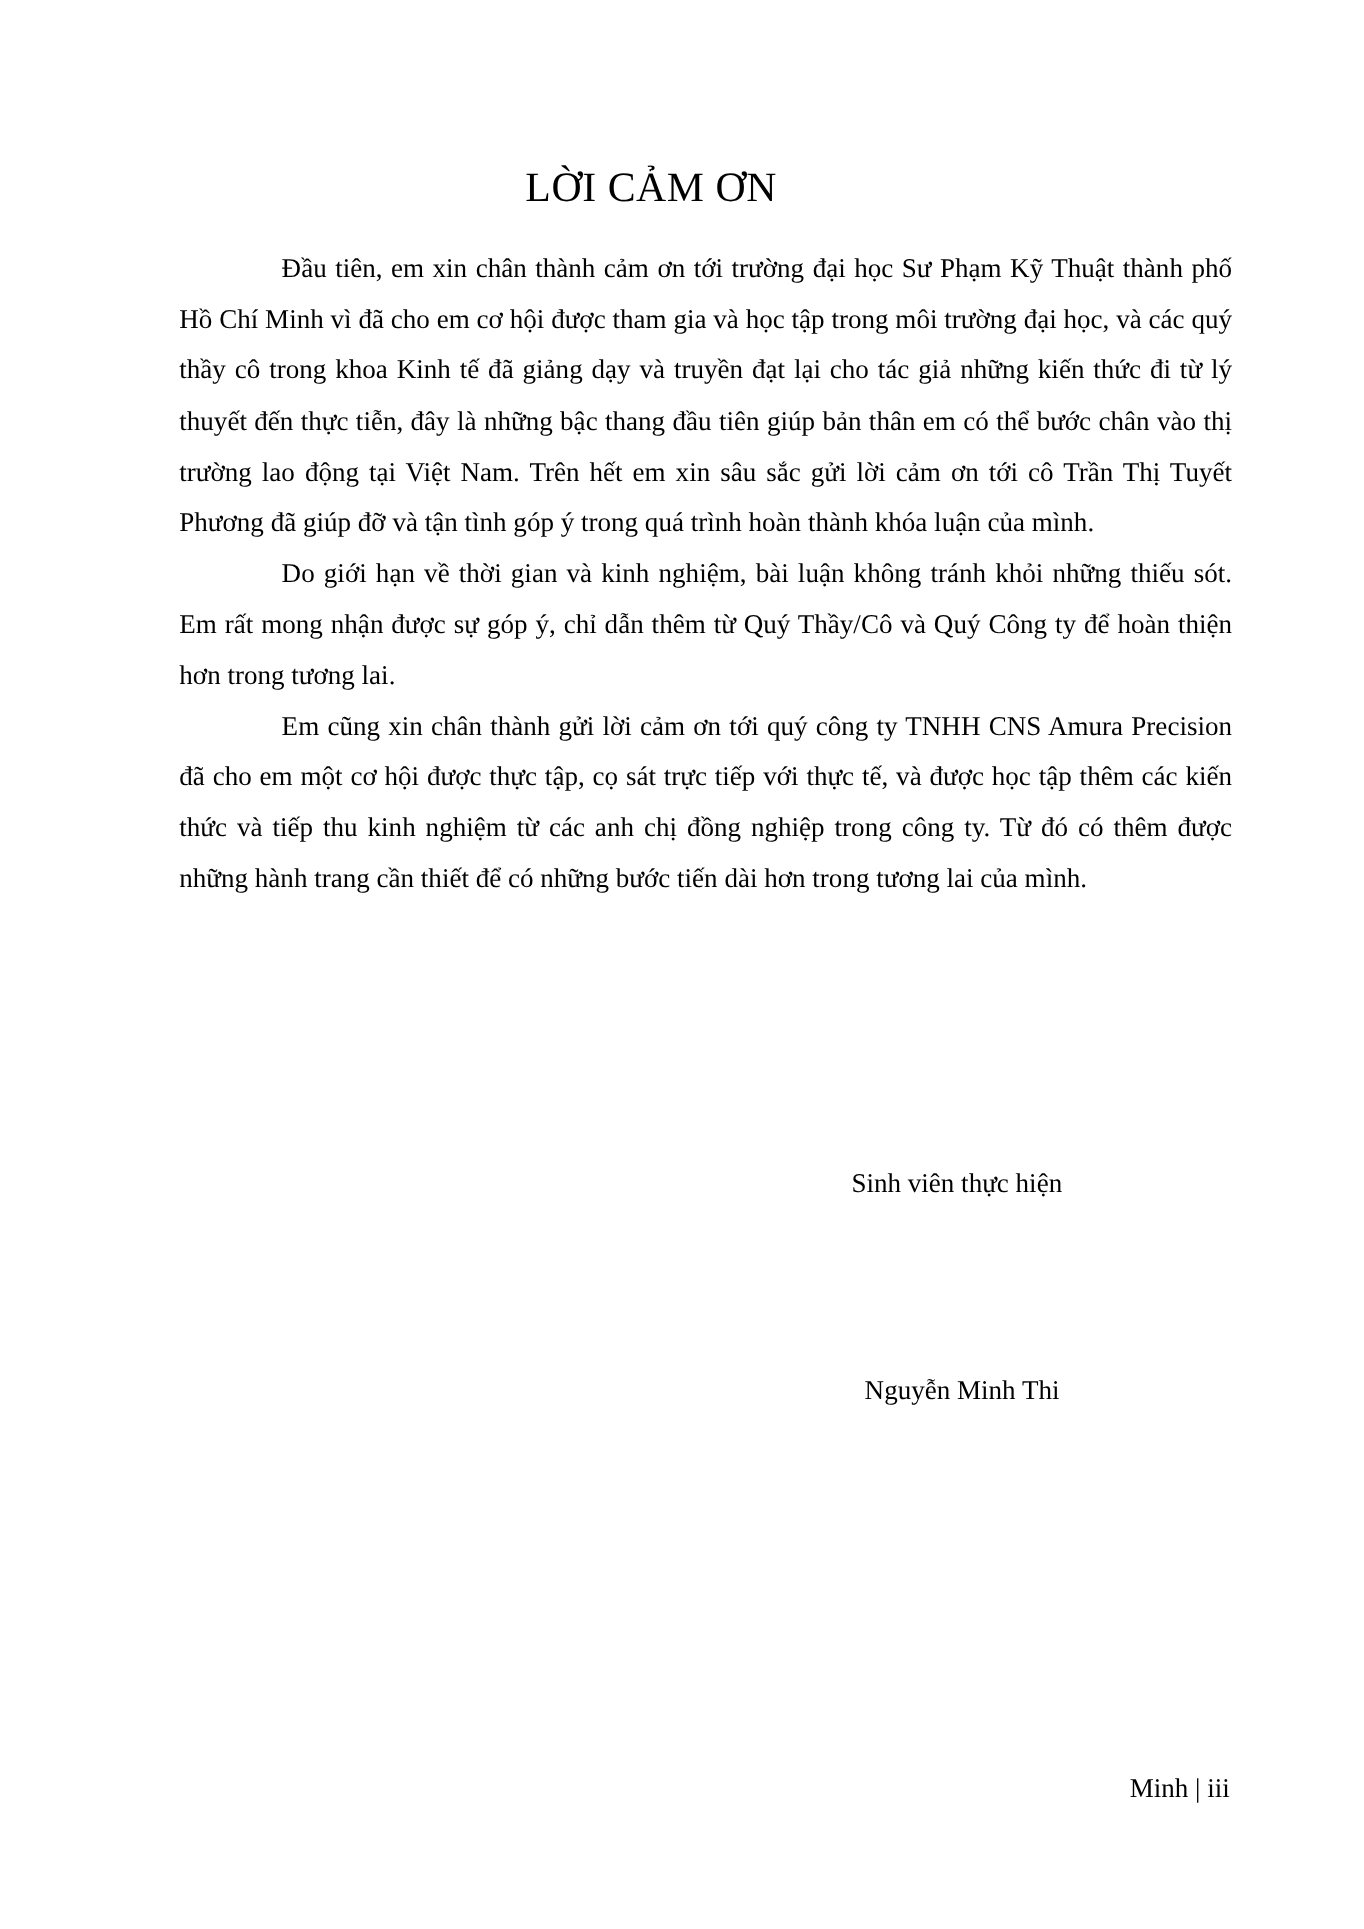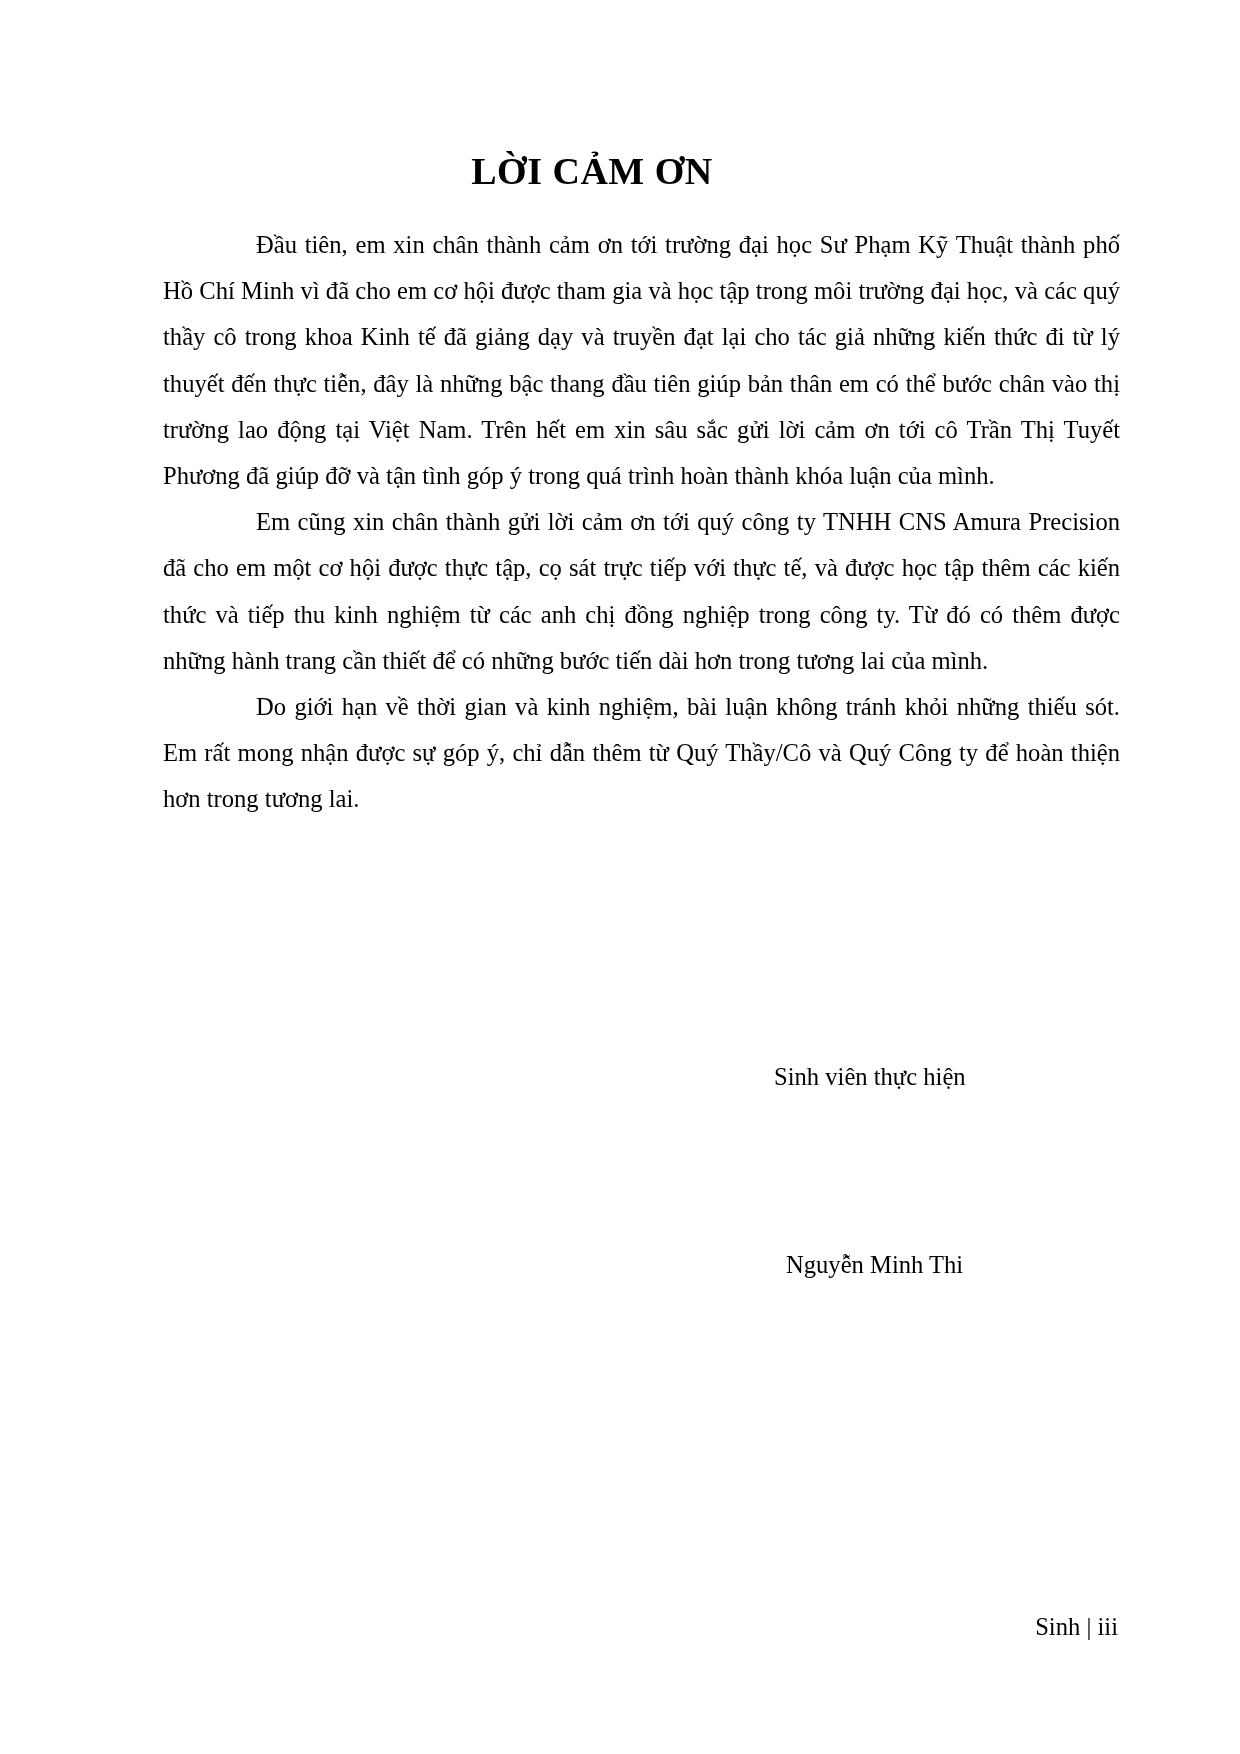--- a/index.html
+++ b/index.html
@@ -22,21 +22,21 @@
       height: 1754px;
       background: #ffffff;
     }
     .title {
       position: absolute;
       left: 0;
       width: 1184px;
       top: 146px;
       text-align: center;
       font-size: 38px;
-      font-weight: bold;
+      font-weight: normal;
       letter-spacing: 0.5px;
       line-height: 50px;
       margin: 0;
     }
     .body-text {
       position: absolute;
       left: 163px;
       width: 957px;
       top: 222px;
       font-size: 24.6px;
@@ -82,21 +82,21 @@
     }
   </style>
 </head>
 <body>
 
 <div class="page">
   <h1 class="title">LỜI CẢM ƠN</h1>
 
   <div class="body-text">
     <p class="para">Đầu tiên, em xin chân thành cảm ơn tới trường đại học Sư Phạm Kỹ Thuật thành phố Hồ Chí Minh vì đã cho em cơ hội được tham gia và học tập trong môi trường đại học, và các quý thầy cô trong khoa Kinh tế đã giảng dạy và truyền đạt lại cho tác giả những kiến thức đi từ lý thuyết đến thực tiễn, đây là những bậc thang đầu tiên giúp bản thân em có thể bước chân vào thị trường lao động tại Việt Nam. Trên hết em xin sâu sắc gửi lời cảm ơn tới cô Trần Thị Tuyết Phương đã giúp đỡ và tận tình góp ý trong quá trình hoàn thành khóa luận của mình.</p>
+    <p class="para">Do giới hạn về thời gian và kinh nghiệm, bài luận không tránh khỏi những thiếu sót. Em rất mong nhận được sự góp ý, chỉ dẫn thêm từ Quý Thầy/Cô và Quý Công ty để hoàn thiện hơn trong tương lai.</p>
     <p class="para">Em cũng xin chân thành gửi lời cảm ơn tới quý công ty TNHH CNS Amura Precision đã cho em một cơ hội được thực tập, cọ sát trực tiếp với thực tế, và được học tập thêm các kiến thức và tiếp thu kinh nghiệm từ các anh chị đồng nghiệp trong công ty. Từ đó có thêm được những hành trang cần thiết để có những bước tiến dài hơn trong tương lai của mình.</p>
-    <p class="para">Do giới hạn về thời gian và kinh nghiệm, bài luận không tránh khỏi những thiếu sót. Em rất mong nhận được sự góp ý, chỉ dẫn thêm từ Quý Thầy/Cô và Quý Công ty để hoàn thiện hơn trong tương lai.</p>
   </div>
 
   <div class="sig-role">Sinh viên thực hiện</div>
   <div class="sig-name">Nguyễn Minh Thi</div>
 
-  <div class="footer">Sinh | iii</div>
+  <div class="footer">Minh | iii</div>
 </div>
 
 </body></html>

